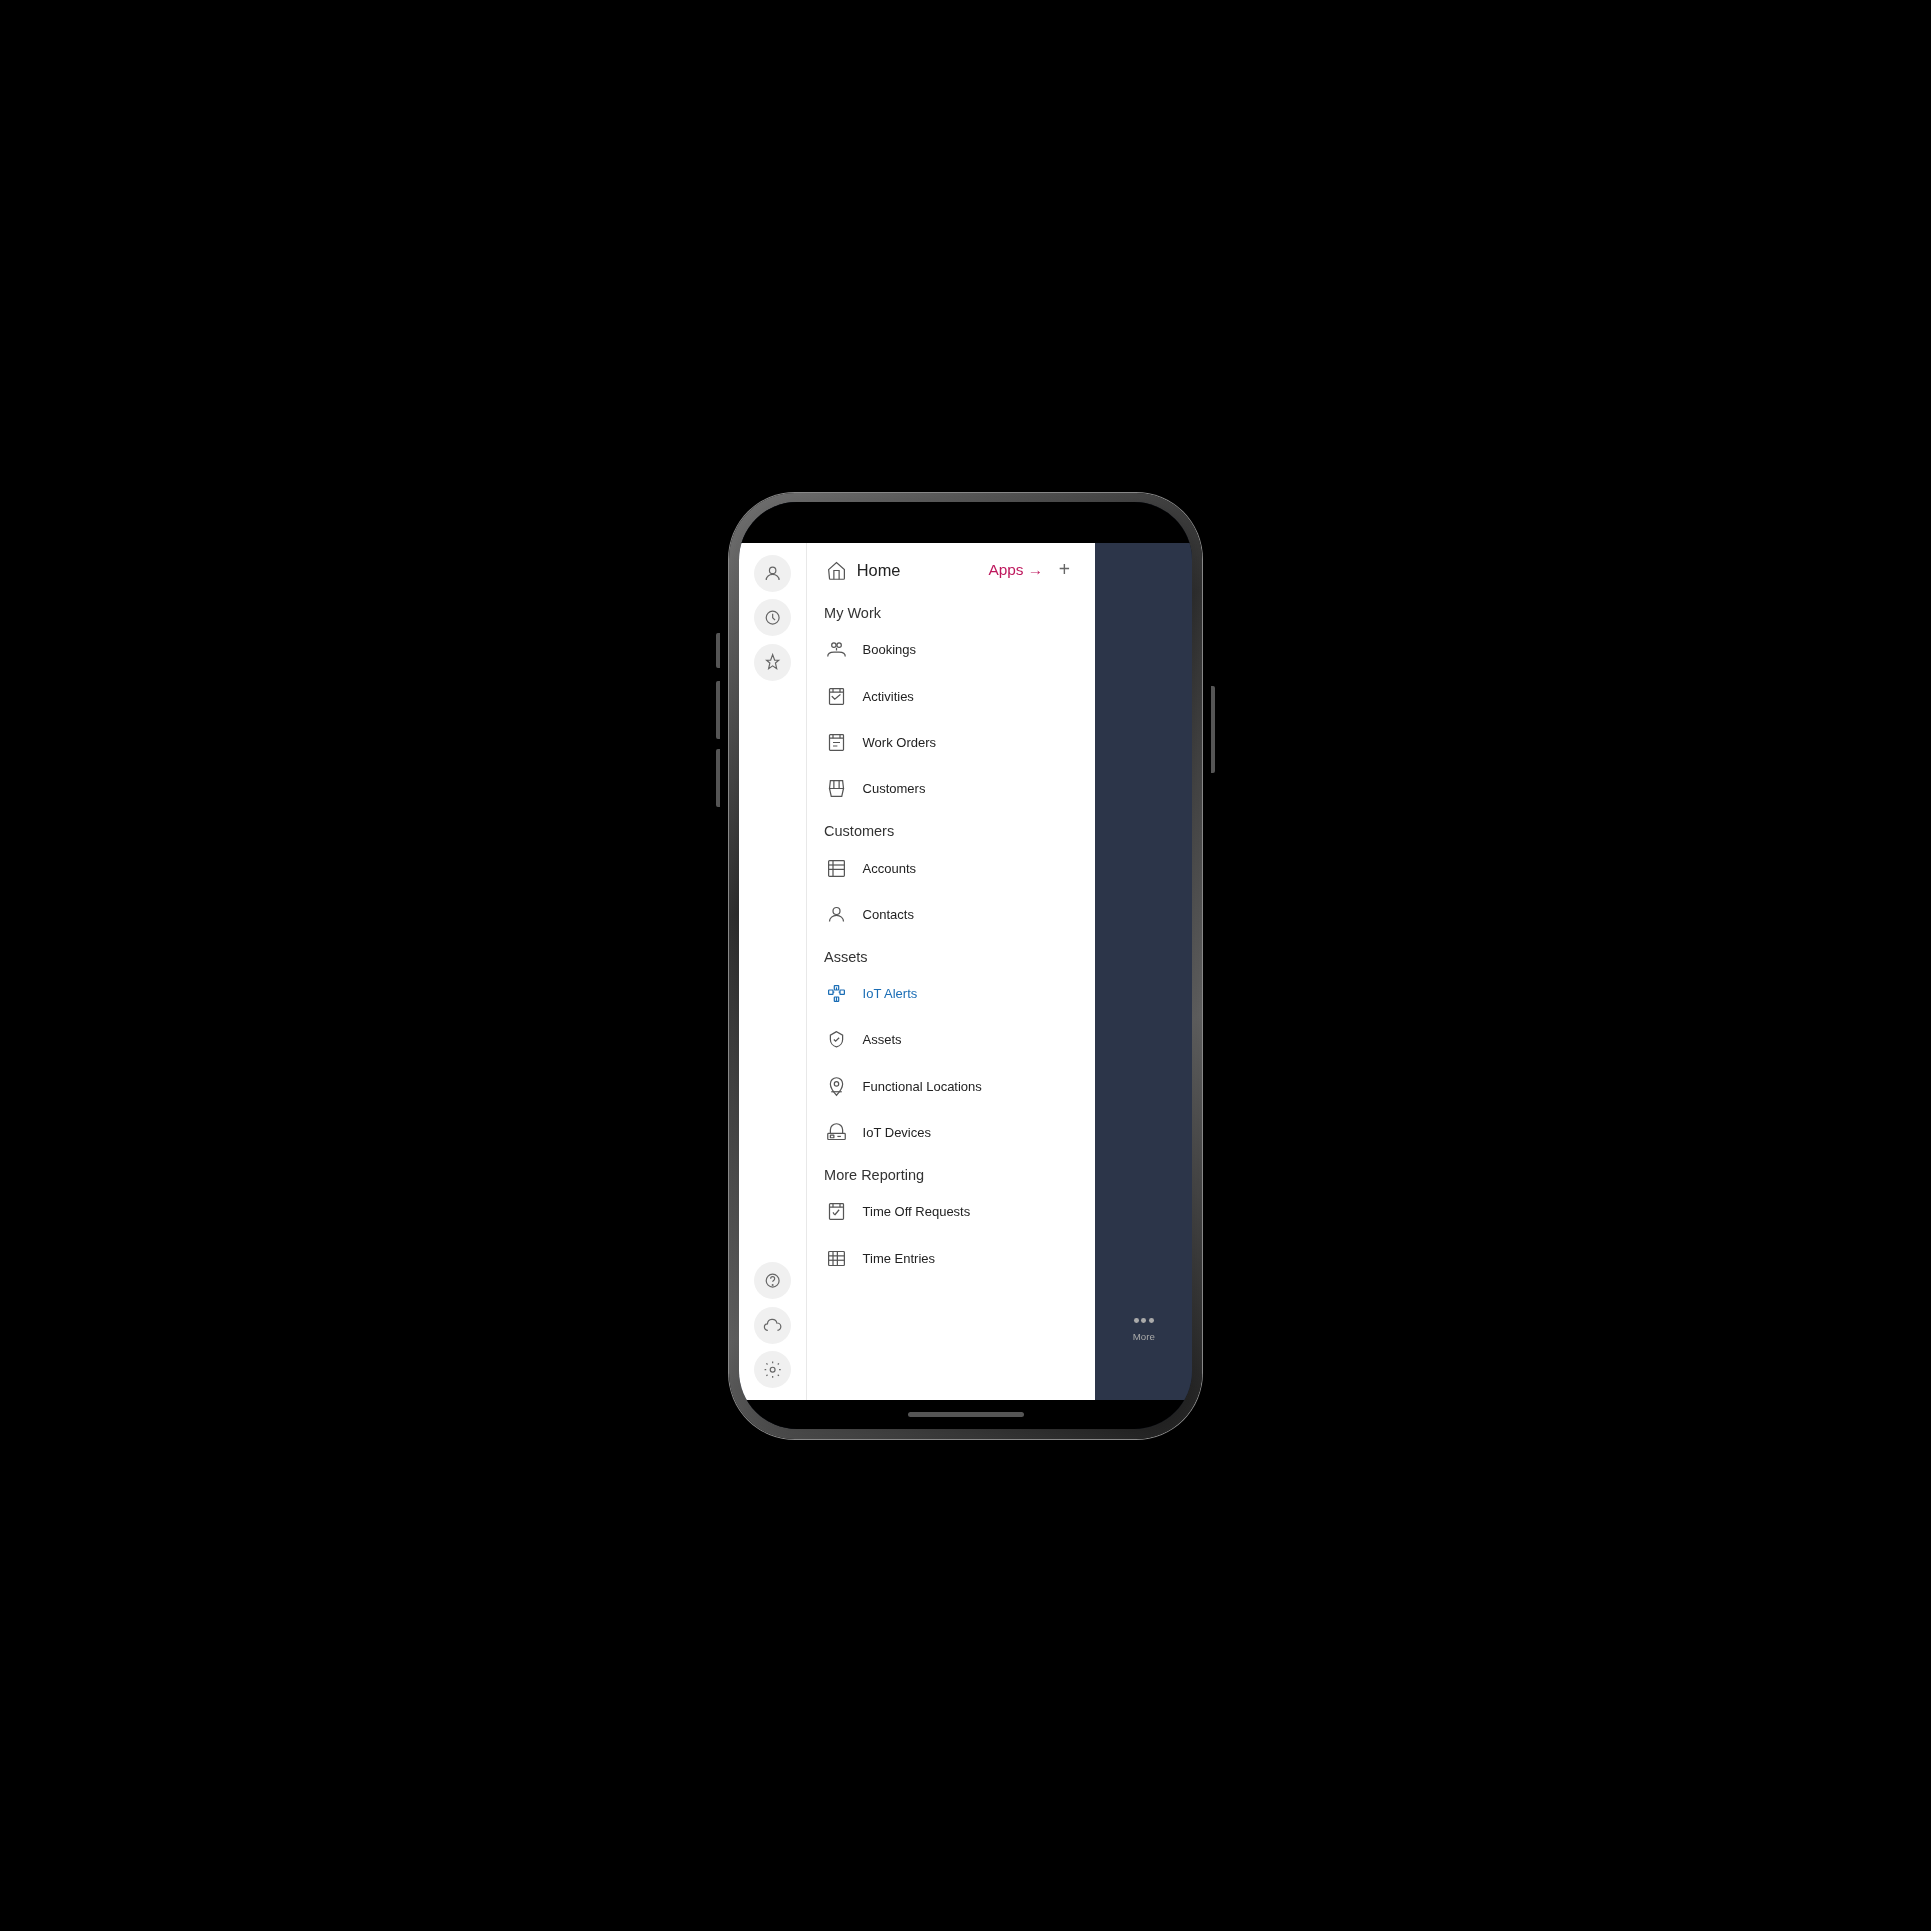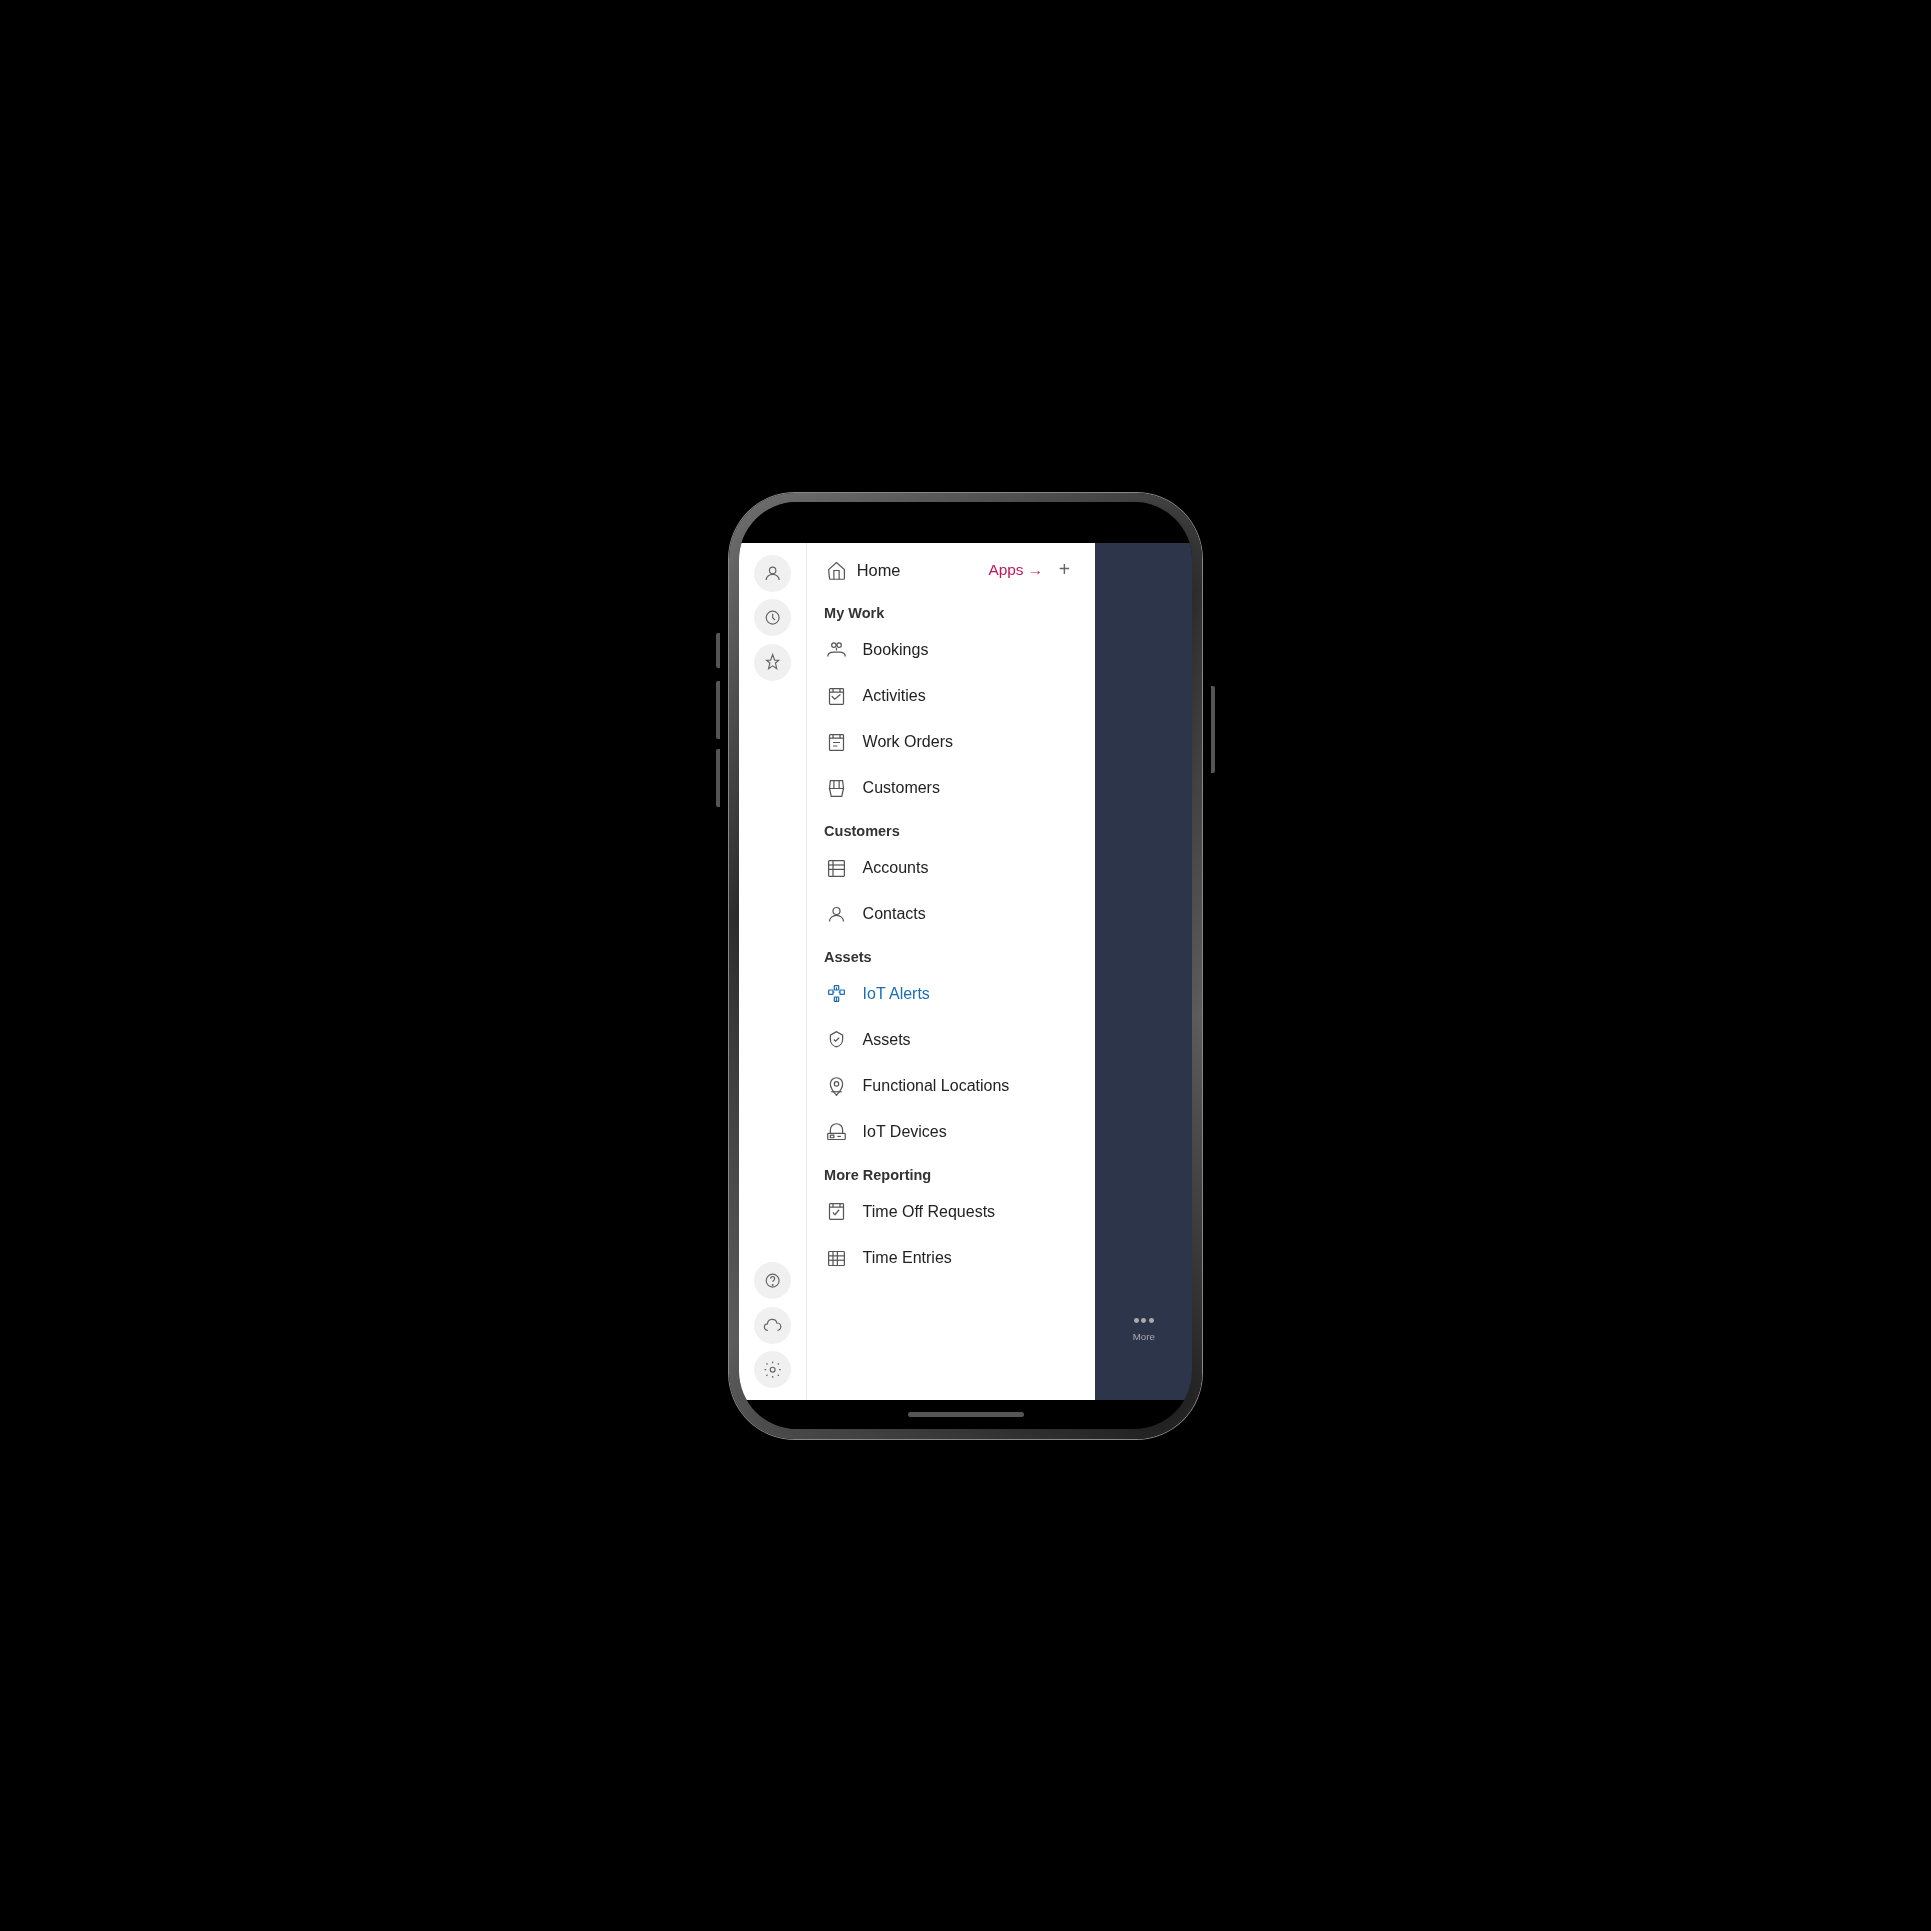--- a/index.html
+++ b/index.html
@@ -188,21 +188,21 @@
       display: flex;
       align-items: center;
       justify-content: center;
       color: #666;
       font-size: 19.3px;
     }
 
     
     .section-header {
       font-size: 14.5px;
-      font-weight: 700;
+      font-weight: 400;
       color: #333;
       padding: 11.6px 17.4px 5.8px 17.4px;
     }
 
     
     .menu-item {
       display: flex;
       align-items: center;
       padding: 10.6px 17.4px;
       gap: 13.5px;
@@ -224,21 +224,21 @@
       stroke: #555;
       fill: none;
       stroke-width: 1.4;
     }
 
     .menu-item-icon.active svg {
       stroke: #1a6db5;
     }
 
     .menu-item-label {
-      font-size: 16px;
+      font-size: 13px;
       color: #222;
       font-weight: 400;
     }
 
     .menu-item-label.active {
       color: #1a6db5;
       font-weight: 500;
     }
 
     

